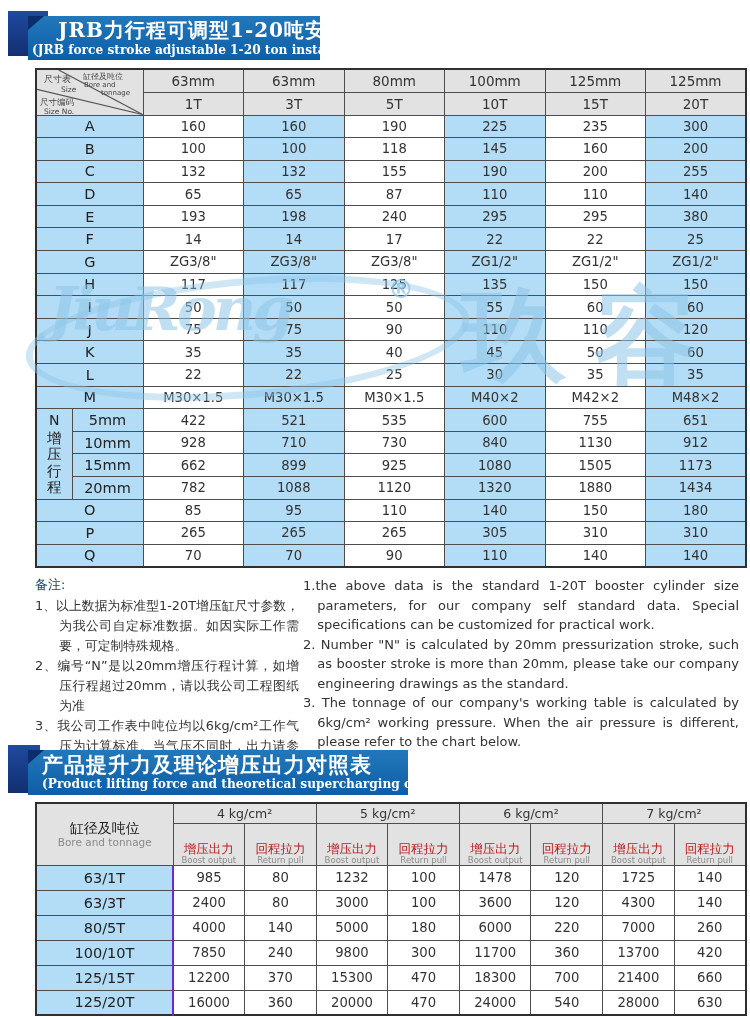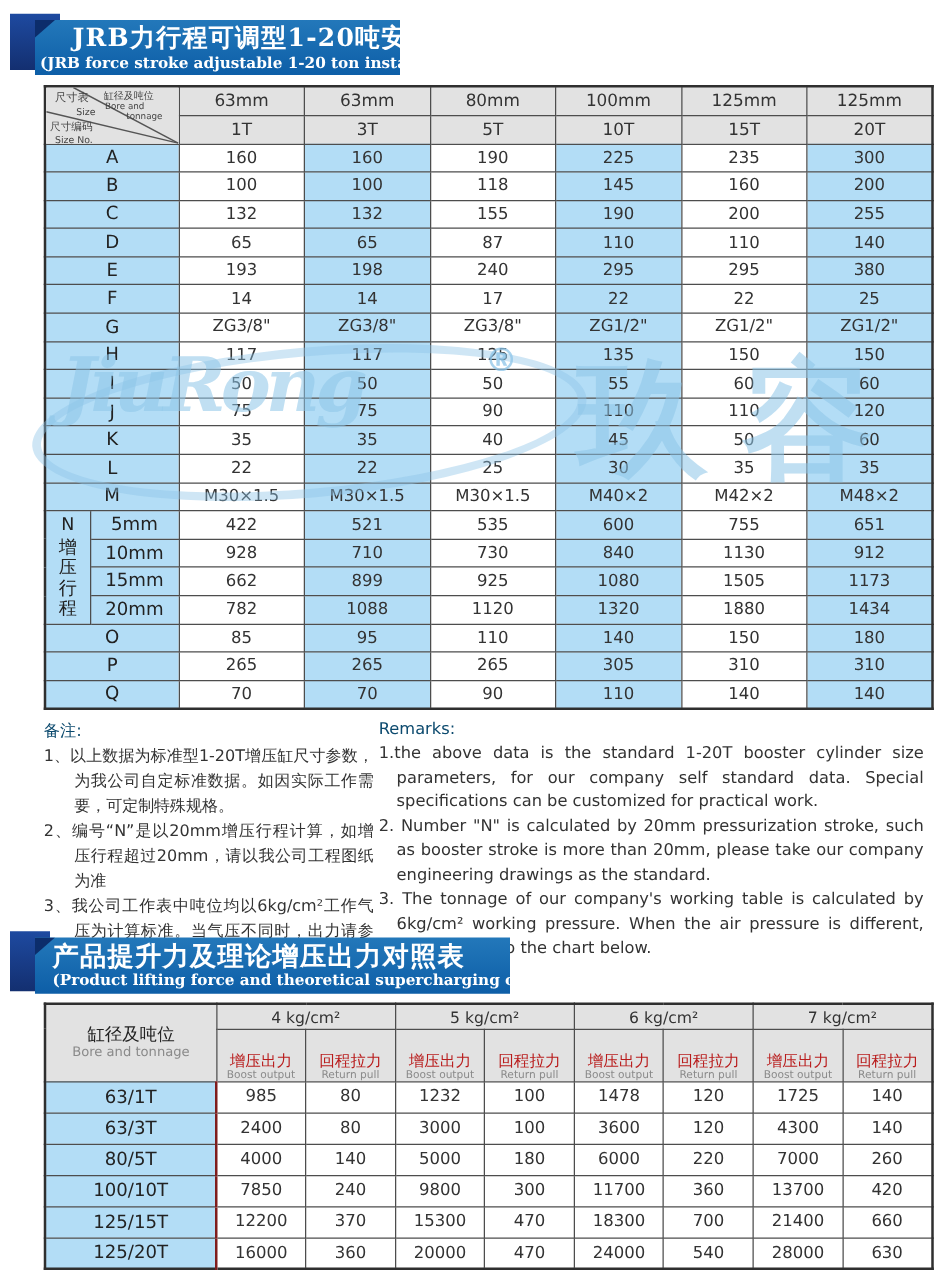--- a/index.html
+++ b/index.html
@@ -88,21 +88,21 @@
   .t2 { position:absolute; left:35px; top:802px; width:710px; border:2px solid #2f2f2f; }
   .t2 thead th { background:#e2e2e2; }
   .t2 .press { height:20px; font-size:12.5px; }
   .t2 .subhead { height:27px; }
   .t2 .subhead .scn { display:block; font-size:12.5px; line-height:13px; margin-top:18px; color:#b91c1c; }
   .t2 .subhead .sen { display:block; font-size:8.5px; line-height:10px; color:#8a8a8a; }
   .t2 .corner2 { background:#e2e2e2; }
   .t2 .corner2 .ccn { display:block; font-size:14px; line-height:16px; color:#222; }
   .t2 .corner2 .cen { display:block; font-size:10.5px; line-height:12px; color:#8a8a8a; }
   .t2 tbody th.lbl2 { background:#b3ddf6; font-size:14.5px; color:#222; height:25px;
-    border-right:2px solid #7f1d1d; }
+    border-right:2px solid #6d28d9; }
   .t2 tbody td { font-size:13.2px; height:25px; background:#fff; }
 </style>
 </head>
 <body>
 
 <div class="navy-square sq1"></div>
 <div class="banner banner1">
   <div class="cn">JRB力行程可调型1-20吨安装尺寸表</div>
   <div class="en">(JRB force stroke adjustable 1-20 ton installation dimension table)</div>
 </div>
@@ -347,21 +347,20 @@
   <div class="wm-cn">玖容</div>
 </div>
 
 <div class="remarks-cn">
   <div class="remark-title">备注:</div>
 <p class="remark-item">1、以上数据为标准型1-20T增压缸尺寸参数，为我公司自定标准数据。如因实际工作需要，可定制特殊规格。</p>
     <p class="remark-item">2、编号“N”是以20mm增压行程计算，如增压行程超过20mm，请以我公司工程图纸为准</p>
     <p class="remark-item">3、我公司工作表中吨位均以6kg/cm²工作气压为计算标准。当气压不同时，出力请参考图下参数表。</p>
   </div>
 <div class="remarks-en">
-  <div class="remark-title">Remarks:</div>
 <p class="remark-item">1.the above data is the standard 1-20T booster cylinder size parameters, for our company self standard data. Special specifications can be customized for practical work.</p>
     <p class="remark-item">2. Number "N" is calculated by 20mm pressurization stroke, such as booster stroke is more than 20mm, please take our company engineering drawings as the standard.</p>
     <p class="remark-item">3. The tonnage of our company's working table is calculated by 6kg/cm² working pressure. When the air pressure is different, please refer to the chart below.</p>
   </div>
 
 <div class="navy-square sq2"></div>
 <div class="banner banner2">
   <div class="cn">产品提升力及理论增压出力对照表</div>
   <div class="en">(Product lifting force and theoretical supercharging output control table)</div>
 </div>

